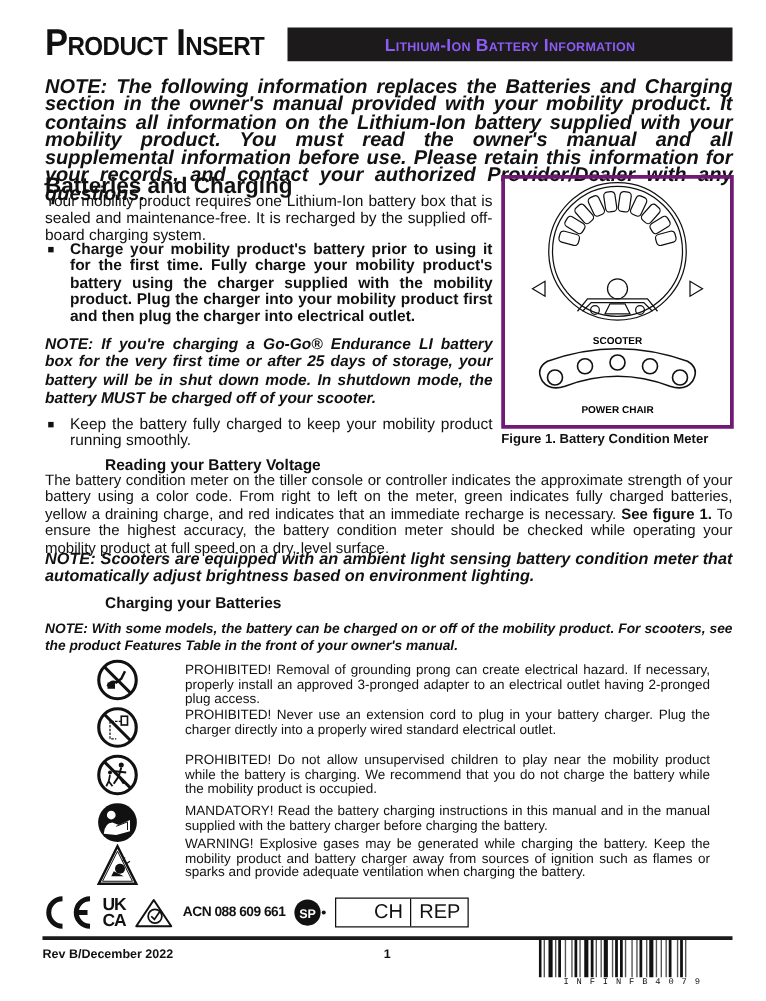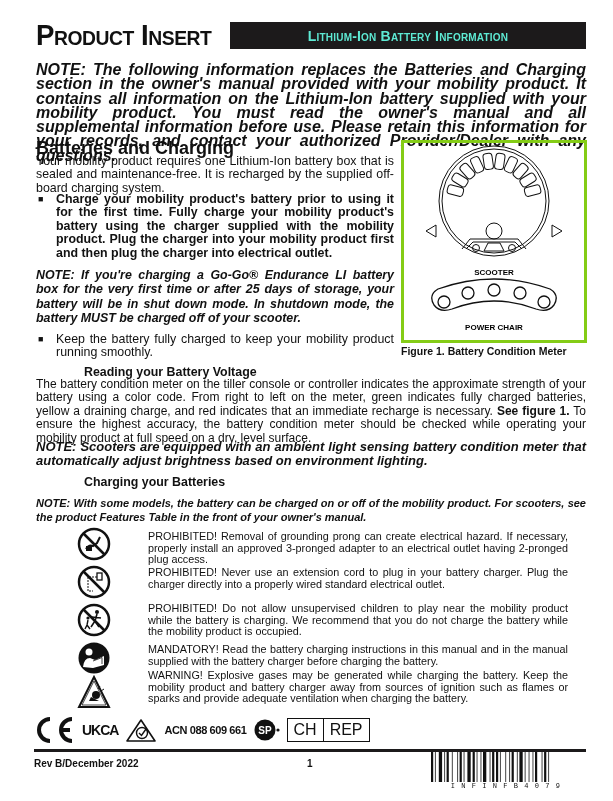--- a/index.html
+++ b/index.html
@@ -1,50 +1,50 @@
 <!DOCTYPE html>
 <html><head>
 <meta charset="utf-8">
 <style>
   html, body { margin: 0; padding: 0; background: #fff; }
   body { width: 613px; height: 801px; position: relative; overflow: hidden;
          font-family: "Liberation Sans", sans-serif; color: #111; }
   .abs { position: absolute; }
   .title { left: 36px; top: 19px; font-size: 30px; font-weight: bold; letter-spacing: -0.5px;
            font-variant: small-caps; line-height: 32px; transform: scaleX(0.92); transform-origin: left; }
-  .bar { left: 230px; top: 22px; width: 356px; height: 27px; background: #1c1a1b; color: #5eead4;
+  .bar { left: 230px; top: 22px; width: 356px; height: 27px; background: #1c1a1b; color: #8b5cf6;
          font-weight: bold; font-size: 14px; font-variant: small-caps; display: flex; align-items: center;
          justify-content: center; letter-spacing: 0.2px; }
   .intro { left: 36px; top: 63px; width: 550px; font-size: 16px; font-style: italic; font-weight: bold;
            line-height: 14.3px; text-align: justify; }
   .h1 { left: 36px; top: 138px; font-size: 18px; font-weight: bold; }
   .para { font-size: 12.4px; line-height: 13.4px; text-align: justify; }
   .p1 { left: 36px; top: 155px; width: 358px; }
   .bullet { position: absolute; left: 36px; width: 358px; display: flex; font-size: 12.4px; line-height: 13.4px; }
   .bullet .sq { width: 18px; flex: none; padding-left: 2px; font-size: 9px; line-height: 13.4px; }
   .bullet .txt { flex: 1; text-align: justify; }
   .b1 { top: 193px; font-weight: bold; }
   .note2 { left: 36px; top: 268px; width: 358px; font-size: 12.4px; line-height: 14.3px; font-weight: bold;
            font-style: italic; text-align: justify; }
   .b2 { top: 333px; }
-  .figbox { left: 401px; top: 140px; width: 180px; height: 197px; border: 3px solid #84cc16; }
+  .figbox { left: 401px; top: 140px; width: 180px; height: 197px; border: 3px solid #701a75; }
   .figcap { left: 401px; top: 345px; font-size: 10.5px; font-weight: bold; }
   .h2 { font-size: 12.4px; font-weight: bold; padding-left: 48px; }
   .h2a { left: 36px; top: 365px; }
   .p3 { left: 36px; top: 378px; width: 550px; font-size: 12px; line-height: 13.4px; text-align: justify; }
   .note3 { left: 36px; top: 440px; width: 550px; font-size: 13px; font-style: italic; font-weight: bold;
            line-height: 14px; text-align: justify; }
   .h2b { left: 36px; top: 475px; }
   .note4 { left: 36px; top: 496px; width: 550px; font-size: 11px; font-style: italic; font-weight: bold;
            line-height: 14px; text-align: justify; }
   .warn { position: absolute; left: 148px; width: 420px; font-size: 10.8px; line-height: 11.6px; text-align: justify; }
   .wicon { position: absolute; left: 77px; width: 34px; height: 34px; }
   .certs { left: 34px; top: 713px; height: 34px; display: flex; align-items: center; gap: 6px; }
   .acn { font-size: 11px; font-weight: bold; letter-spacing: -0.4px; }
-  .chrep { display: flex; border: 1.5px solid #111; height: 22px; }
+  .chrep { display: flex; border: 1.5px solid #111; height: 22px; padding-left: 24px; }
   .chrep span { font-size: 16px; padding: 0 6px; line-height: 22px; }
   .chrep span + span { border-left: 1.5px solid #111; text-align: center; }
   .rule { left: 34px; top: 749px; width: 552px; height: 3px; background: #1c1a1b; }
   .rev { left: 34px; top: 758px; font-size: 10px; font-weight: bold; }
   .pg { left: 307px; top: 758px; font-size: 10px; font-weight: bold; }
   .barcode { left: 431px; top: 752px; width: 155px; height: 30px; }
   .bctext { left: 431px; top: 782px; width: 155px; font-size: 7px; letter-spacing: 6.3px; text-align: center;
             font-family: "Liberation Mono", monospace; }
 </style>
 </head>
@@ -160,21 +160,21 @@
   <path d="M12,26 L22,26 L14,22 Z" fill="#111"></path>
   <path d="M21,14 L23,11 M24,16 L27,14" stroke="#111" stroke-width="1"></path>
 </svg>
 <div class="warn" style="top:670px">WARNING! Explosive gases may be generated while charging the battery. Keep the mobility product and battery charger away from sources of ignition such as flames or sparks and provide adequate ventilation when charging the battery.</div>
 
 <div class="abs certs">
   <svg width="42" height="28" viewBox="0 0 42 28">
     <path d="M16,3 A11,11 0 1,0 16,25" fill="none" stroke="#111" stroke-width="4"></path>
     <path d="M38,3 A11,11 0 1,0 38,25 M26,14 L36,14" fill="none" stroke="#111" stroke-width="4"></path>
   </svg>
-  <div style="display:flex;flex-direction:row;font-weight:bold;font-size:14px;line-height:13px;letter-spacing:-1px;">
+  <div style="display:flex;flex-direction:column;font-weight:bold;font-size:14px;line-height:13px;letter-spacing:-1px;">
     <span>UK</span>
     <span>CA</span>
   </div>
   <svg width="34" height="26" viewBox="0 0 34 26">
     <path d="M3,24 L17,3 L31,24 Z" fill="none" stroke="#111" stroke-width="1.6" stroke-linejoin="round"></path>
     <circle cx="18" cy="16" r="5.5" fill="none" stroke="#111" stroke-width="1.4"></circle>
     <path d="M15,16 L17.5,18.5 L22,12" fill="none" stroke="#111" stroke-width="1.4"></path>
   </svg>
   <span class="acn">ACN 088 609 661</span>
   <svg width="28" height="24" viewBox="0 0 28 24">

